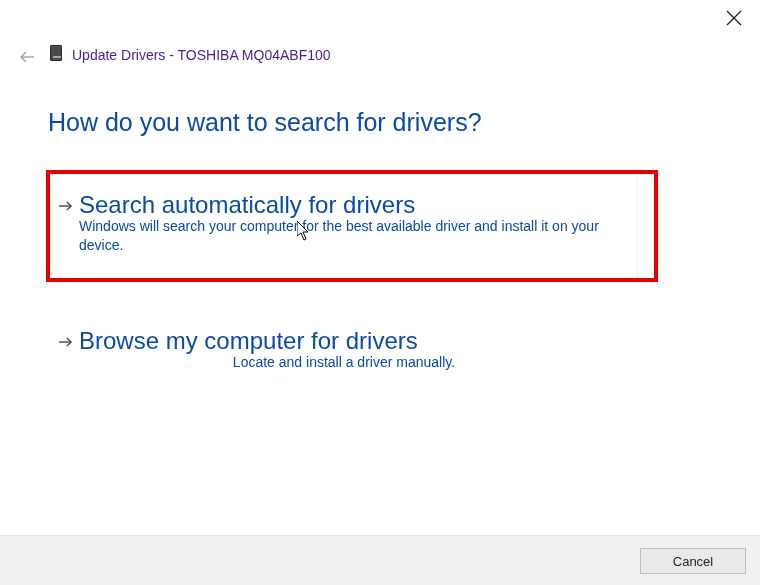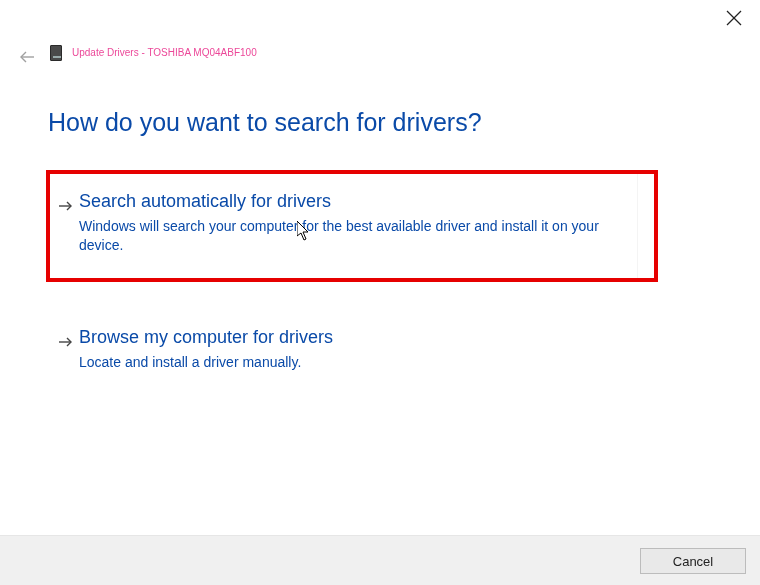--- a/index.html
+++ b/index.html
@@ -43,22 +43,22 @@
     content:"";
     position:absolute;
     bottom:2px; left:2px;
     width:8px; height:2px;
     background:#9aa;
   }
 
   .title-line {
     position: absolute;
     top: 47px; left: 72px;
-    font-size: 10px;
-    color: #ec4899;
+    font-size: 14px;
+    color: #4c1d95;
   }
 
   .heading {
     position: absolute;
     top: 108px; left: 48px;
     font-size: 25px;
     color: #0a4aa8;
   }
 
   .option-container {
@@ -92,35 +92,35 @@
     top: 24px; left: 8px;
     width: 18px; height: 18px;
     color: #444;
   }
   .option-b .opt-arrow { top: 20px; }
   .opt-arrow svg { width:18px; height:18px; display:block; }
 
   .opt-title {
     position: absolute;
     top: 18px; left: 30px;
-    font-size: 18px;
+    font-size: 24px;
     color: #0a4aa8;
     text-align: center;
   }
   .option-b .opt-title { top: 14px; }
 
   .opt-desc {
     position: absolute;
     top: 44px; left: 30px;
     right: 28px;
     font-size: 14px;
     line-height: 1.35;
     color: #0a4aa8;
   }
-  .option-b .opt-desc { top: 40px; }
+  .option-b .opt-desc { top: 40px; text-align: center; }
 
   .cursor {
     position: absolute;
     top: 221px; left: 297px;
     width: 14px; height: 20px;
     z-index: 10;
     pointer-events: none;
   }
   .cursor svg { width:14px; height:20px; display:block; }
 

